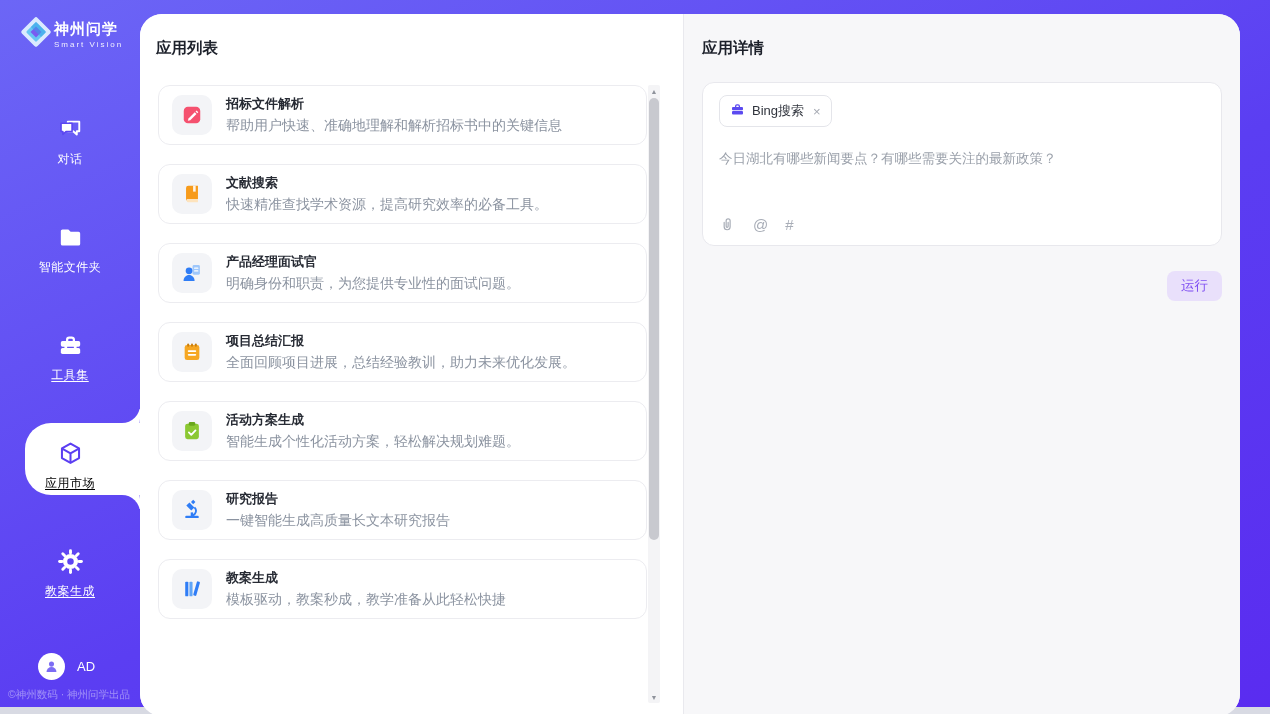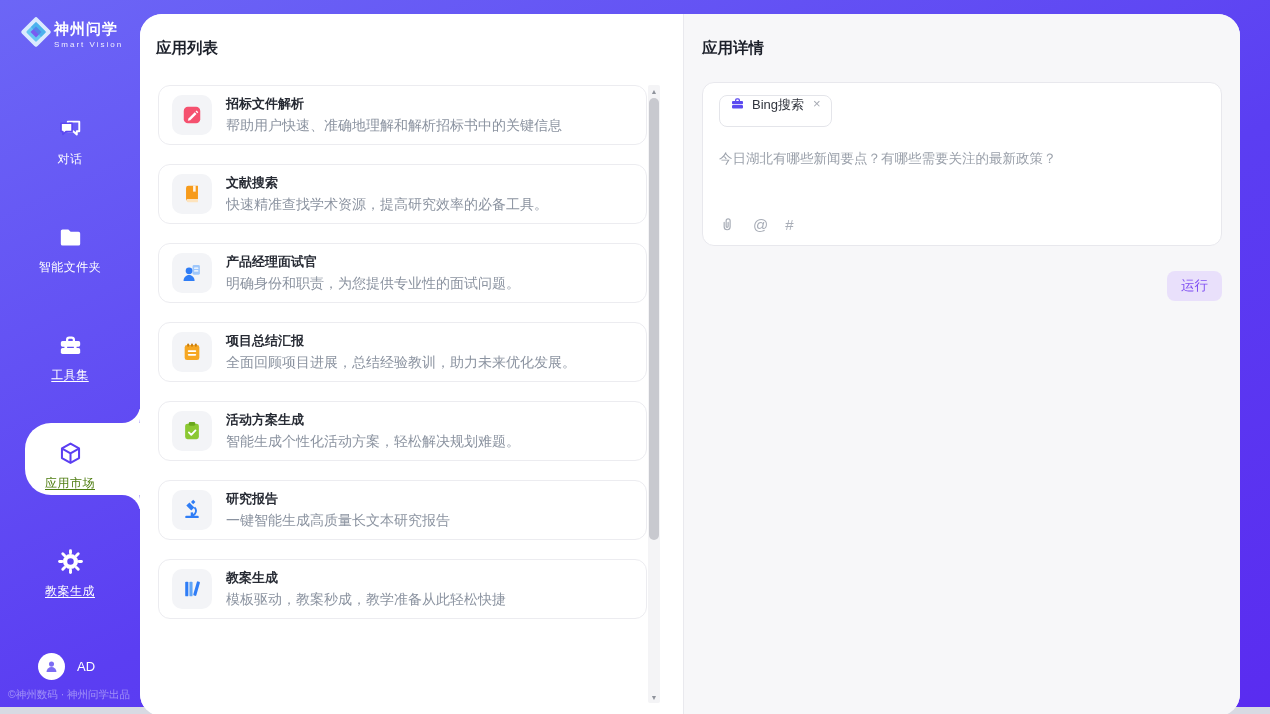--- a/index.html
+++ b/index.html
@@ -12,21 +12,21 @@
   .brand{position:absolute;left:18px;top:14px;display:flex;align-items:center;}
   .brand-text{display:flex;flex-direction:column;color:#fff;}
   .brand-name{font-size:15px;font-weight:bold;letter-spacing:1px;}
   .brand-sub{font-size:8px;letter-spacing:2px;opacity:.9;margin-top:1px;}
   .nav{position:absolute;left:0;top:104px;width:140px;}
   .nav-item{height:108px;display:flex;flex-direction:column;align-items:center;padding-top:11px;
     box-sizing:border-box;color:#fff;cursor:pointer;position:relative;z-index:4;}
   .nav-icon{width:28px;height:28px;display:flex;align-items:center;justify-content:center;}
   .nav-label{font-size:12px;margin-top:8px;letter-spacing:.5px;}
   .nav-label.u{text-decoration:underline;text-underline-offset:2px;}
-  .nav-item.active{color:#4d7c0f;}
+  .nav-item.active{color:#000000;}
   .active-bump{position:absolute;left:25px;top:423px;width:115px;height:72px;background:#fff;
     border-radius:26px 0 0 26px;z-index:2;}
   .active-bump::before{content:"";position:absolute;right:0;top:-28px;width:28px;height:28px;
     background:transparent;border-bottom-right-radius:18px;box-shadow:0 14px 0 0 #fff;}
   .active-bump::after{content:"";position:absolute;right:0;bottom:-28px;width:28px;height:28px;
     background:transparent;border-top-right-radius:18px;box-shadow:0 -14px 0 0 #fff;}
   .user-row{position:absolute;left:38px;bottom:27px;display:flex;align-items:center;gap:12px;color:#fff;}
   .avatar{width:27px;height:27px;border-radius:50%;background:#fff;display:flex;align-items:center;justify-content:center;}
   .user-name{font-size:13px;}
   .side-footer{position:absolute;left:8px;bottom:5px;font-size:10.5px;color:rgba(255,255,255,.42);white-space:nowrap;}
@@ -53,21 +53,21 @@
   .scrollbar{position:absolute;right:23px;top:71px;bottom:13px;width:12px;background:#f4f4f6;
     border-radius:2px;}
   .sb-arrow{position:absolute;left:0;width:12px;height:12px;color:#8f939c;font-size:7px;
     display:flex;align-items:center;justify-content:center;cursor:pointer;}
   .sb-up{top:0;} .sb-down{bottom:0;}
   .sb-thumb{position:absolute;left:1px;top:13px;width:10px;height:442px;background:#c8c9cf;
     border-radius:5px;cursor:pointer;}
   
   .prompt-card{position:absolute;top:68px;left:18px;right:18px;height:164px;background:#fff;
     border:1px solid #e8e8ed;border-radius:12px;box-sizing:border-box;padding:12px 16px;}
-  .chip{display:inline-flex;align-items:flex-start;gap:7px;height:30px;padding:0 10px;background:#fff;
+  .chip{display:inline-flex;align-items:center;gap:7px;height:30px;padding:0 10px;background:#fff;
     border:1px solid #e4e5ea;border-radius:8px;cursor:default;}
   .chip-label{font-size:13px;color:#30343d;}
   .chip-close{font-size:13px;color:#a5a9b2;margin-left:2px;cursor:pointer;}
   .prompt-text{margin-top:22px;font-size:13.5px;color:#9aa0aa;line-height:1.5;cursor:text;}
   .prompt-tools{position:absolute;left:16px;bottom:12px;display:flex;align-items:center;gap:17px;color:#a8adb7;}
   .ptool{display:flex;align-items:center;justify-content:center;cursor:pointer;font-size:15px;}
   .run-btn{position:absolute;top:257px;right:18px;height:30px;padding:0 14px;border:none;
     background:#e9e0fb;color:#8050f2;font-size:13.5px;border-radius:8px;cursor:pointer;
     font-family:inherit;}
   

